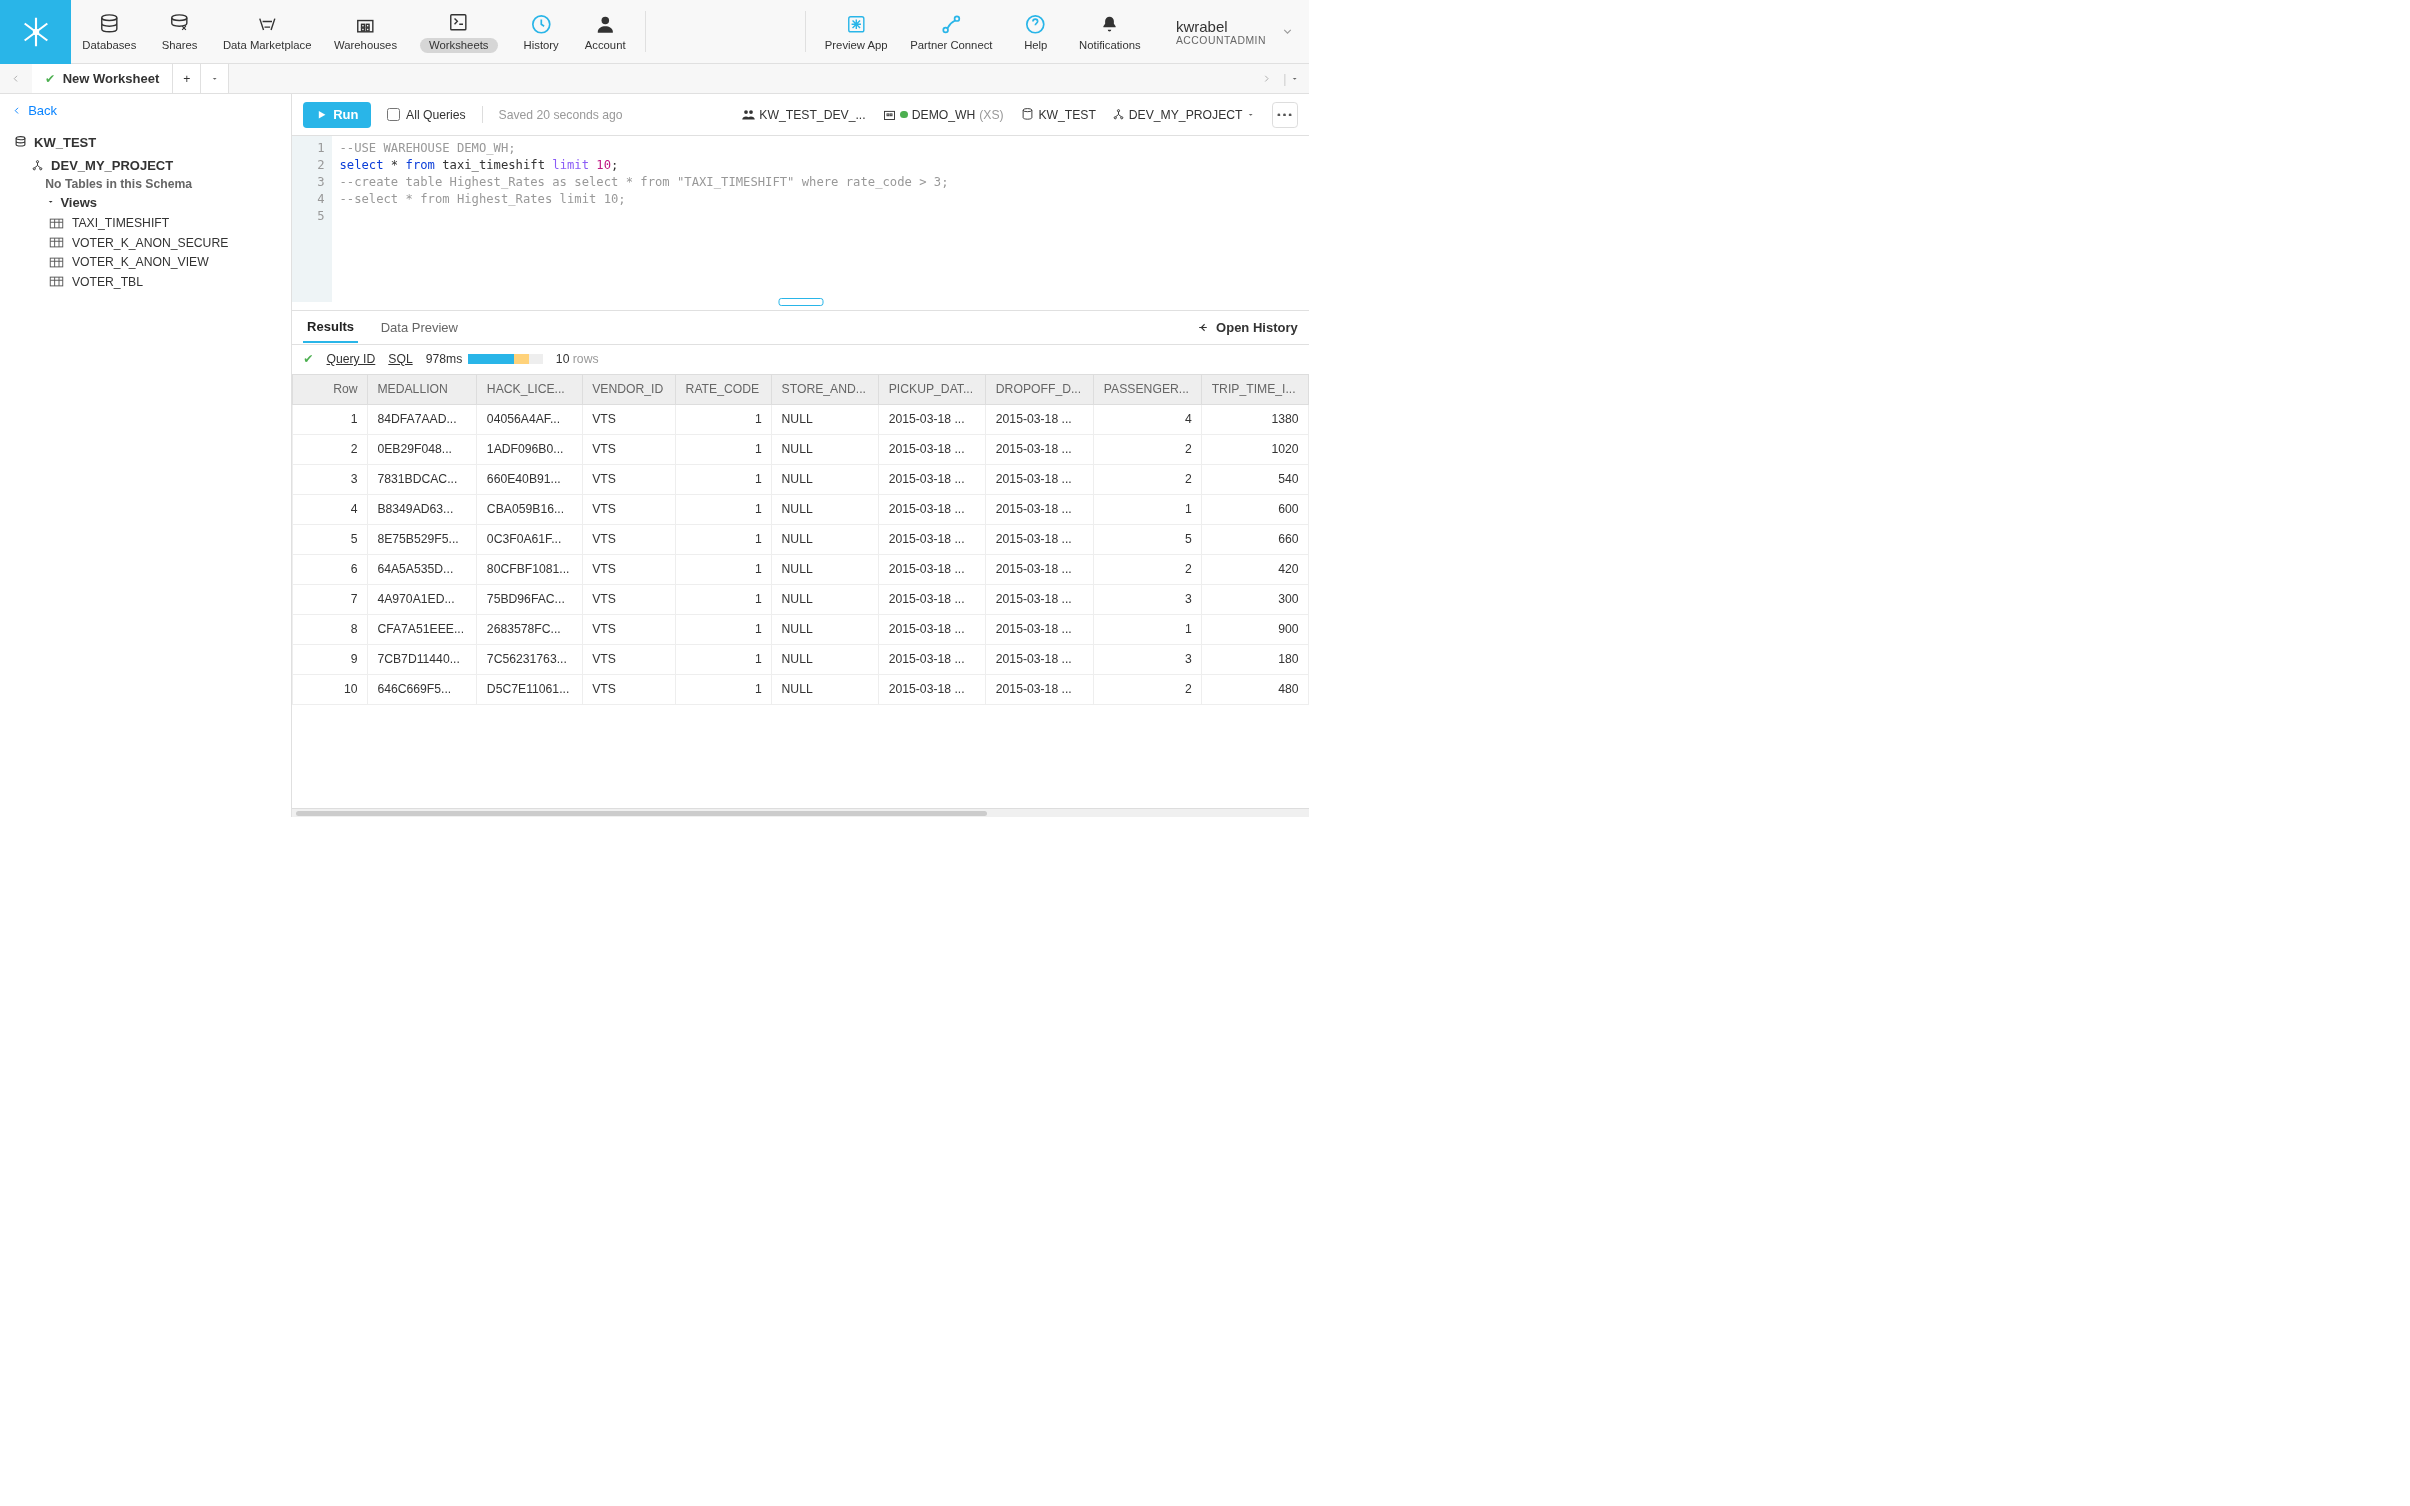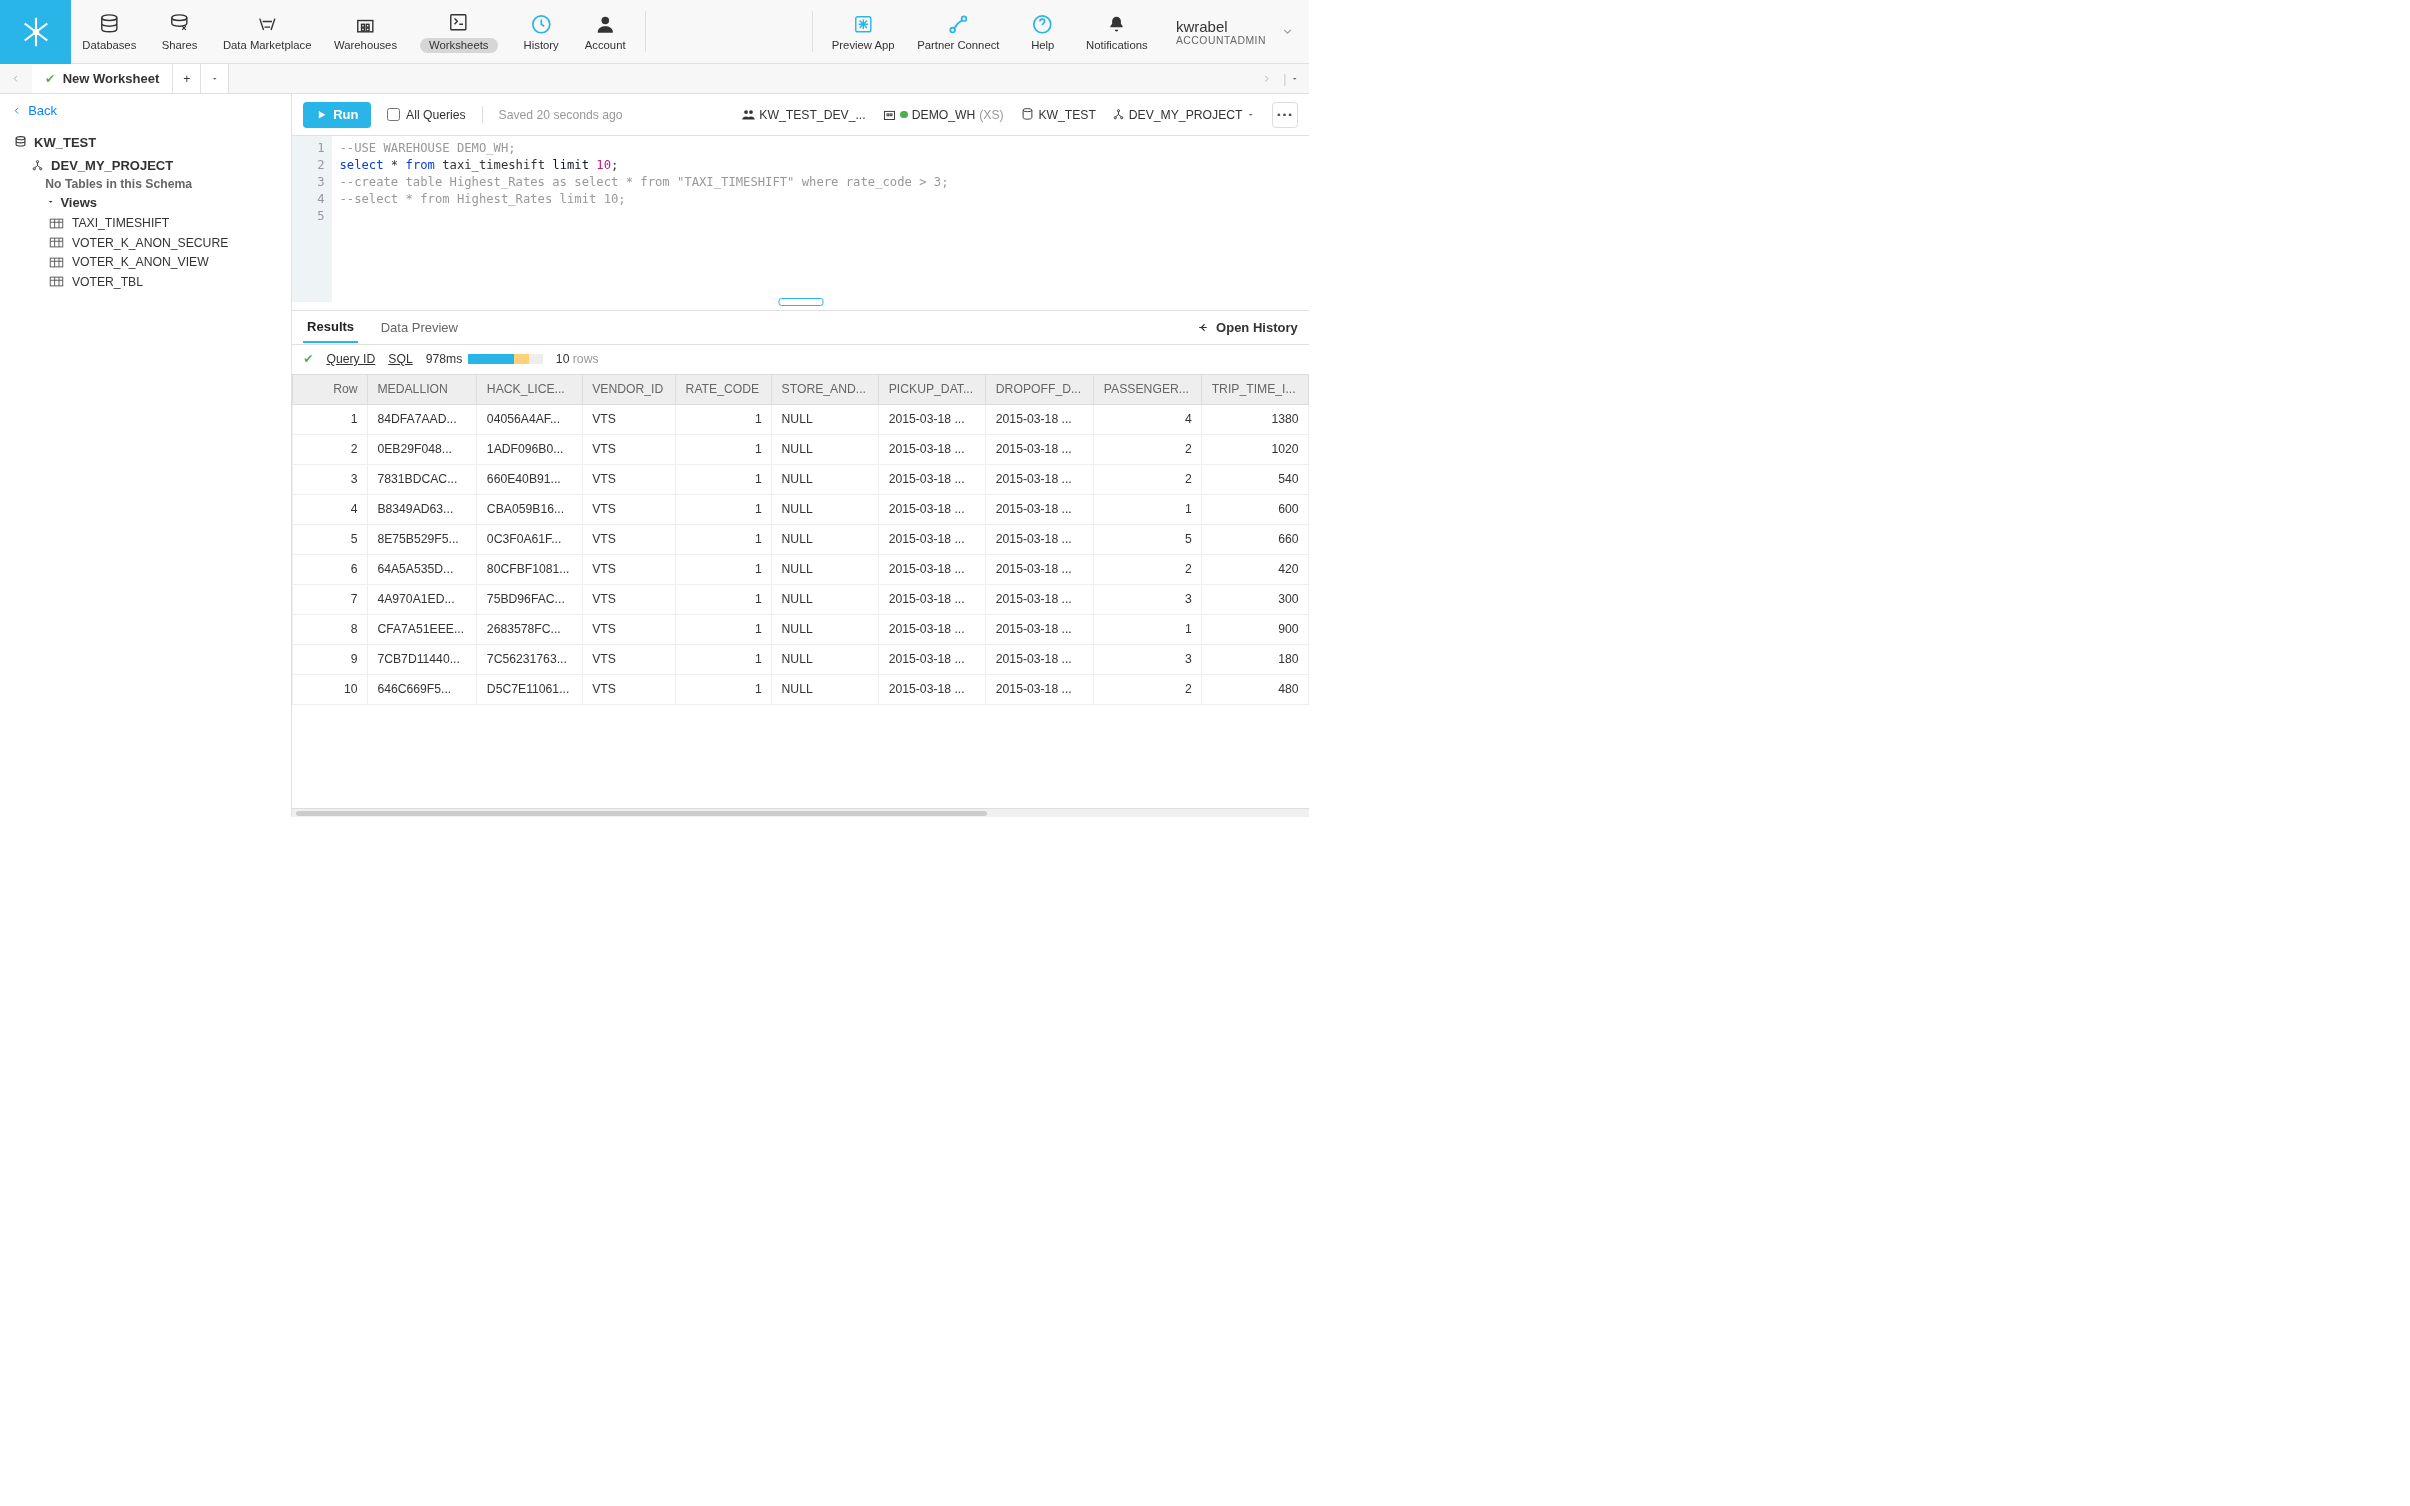--- a/index.html
+++ b/index.html
@@ -10,21 +10,21 @@
 .logo-box { width: 71px; height: 64px; background: #29b5e8; display: flex; align-items: center; justify-content: center; }
 .logo-box svg { width: 34px; height: 34px; }
 .nav-items { display: flex; align-items: stretch; flex: 1; }
 .nav-item { display: flex; flex-direction: column; align-items: center; justify-content: center; padding: 7.5px 11.3px; cursor: pointer; position: relative; min-width: 64px; }
 .nav-item.active .nav-label { background: #d6d6d6; border-radius: 9.4px; padding: 1.9px 9.4px; }
 .nav-icon { width: 26px; height: 26px; display: flex; align-items: center; justify-content: center; color: #333; }
 .nav-label { font-size: 11.3px; color: #333; margin-top: 1.9px; }
 .nav-sep { width: 0.9px; background: #e0e0e0; margin: 11.3px 7.5px; }
 .nav-spacer { flex: 1; }
 .nav-right { display: flex; align-items: center; padding: 0 15px; }
-.nav-account { display: flex; flex-direction: column; align-items: flex-start; margin-left: 2px; }
+.nav-account { display: flex; flex-direction: column; align-items: flex-start; margin-left: 9px; }
 .nav-username { font-size: 15px; color: #333; }
 .nav-role { font-size: 10.4px; color: #666; letter-spacing: 0.5px; }
 .nav-caret { margin-left: 15px; color: #999; }
 
 
 .tabbar { display: flex; height: 30px; border-bottom: 0.9px solid #e0e0e0; align-items: stretch; background: #f7f7f7; }
 .tab-chevron { width: 32px; display: flex; align-items: center; justify-content: center; color: #aaa; cursor: pointer; }
 .tab { display: flex; align-items: center; padding: 0 13px; background: #fff; border-right: 0.9px solid #e0e0e0; cursor: pointer; }
 .tab .check { color: #4caf50; margin-right: 7.5px; }
 .tab-name { font-size: 13px; font-weight: 600; }
@@ -69,21 +69,21 @@
 .context-item { display: flex; align-items: center; color: #333; font-size: 12.2px; gap: 3.8px; cursor: pointer; }
 .context-item .dot { width: 7.5px; height: 7.5px; border-radius: 50%; background: #4caf50; display: inline-block; }
 .context-item .sz { color: #999; }
 .menu-btn { width: 26px; height: 26px; border: 0.9px solid #ddd; border-radius: 3.8px; display: flex; align-items: center; justify-content: center; cursor: pointer; }
 
 
 .editor { display: flex; font-family: "SF Mono", Menlo, Consolas, monospace; font-size: 12.2px; line-height: 17px; height: 166px; }
 .gutter { background: #eef4f6; color: #999; text-align: right; padding: 3.8px 7.5px; width: 40px; }
 .code { padding: 3.8px 7.5px; white-space: pre; }
 .kw { color: #0a3dd8; }
-.str { color: #0f172a; text-align: center; }
+.str { color: #8b5cf6; text-align: center; }
 .num { color: #c01884; }
 .cmt { color: #999; }
 .splitter { height: 7.5px; position: relative; }
 .splitter-handle { position: absolute; left: 50%; transform: translateX(-50%); width: 45px; height: 7.5px; border: 0.9px solid #29b5e8; border-radius: 2.8px; background: #fff; cursor: row-resize; top: -3.8px; }
 
 
 .results { flex: 1; display: flex; flex-direction: column; border-top: 0.9px solid #e0e0e0; overflow: hidden; }
 .results-tabs { display: flex; align-items: center; padding: 0 11.3px; border-bottom: 0.9px solid #e0e0e0; height: 34px; }
 .rtab { padding: 7.5px 3.8px; margin-right: 19px; font-size: 13px; color: #666; cursor: pointer; }
 .rtab.active { color: #222; font-weight: 600; border-bottom: 2.8px solid #29b5e8; }

